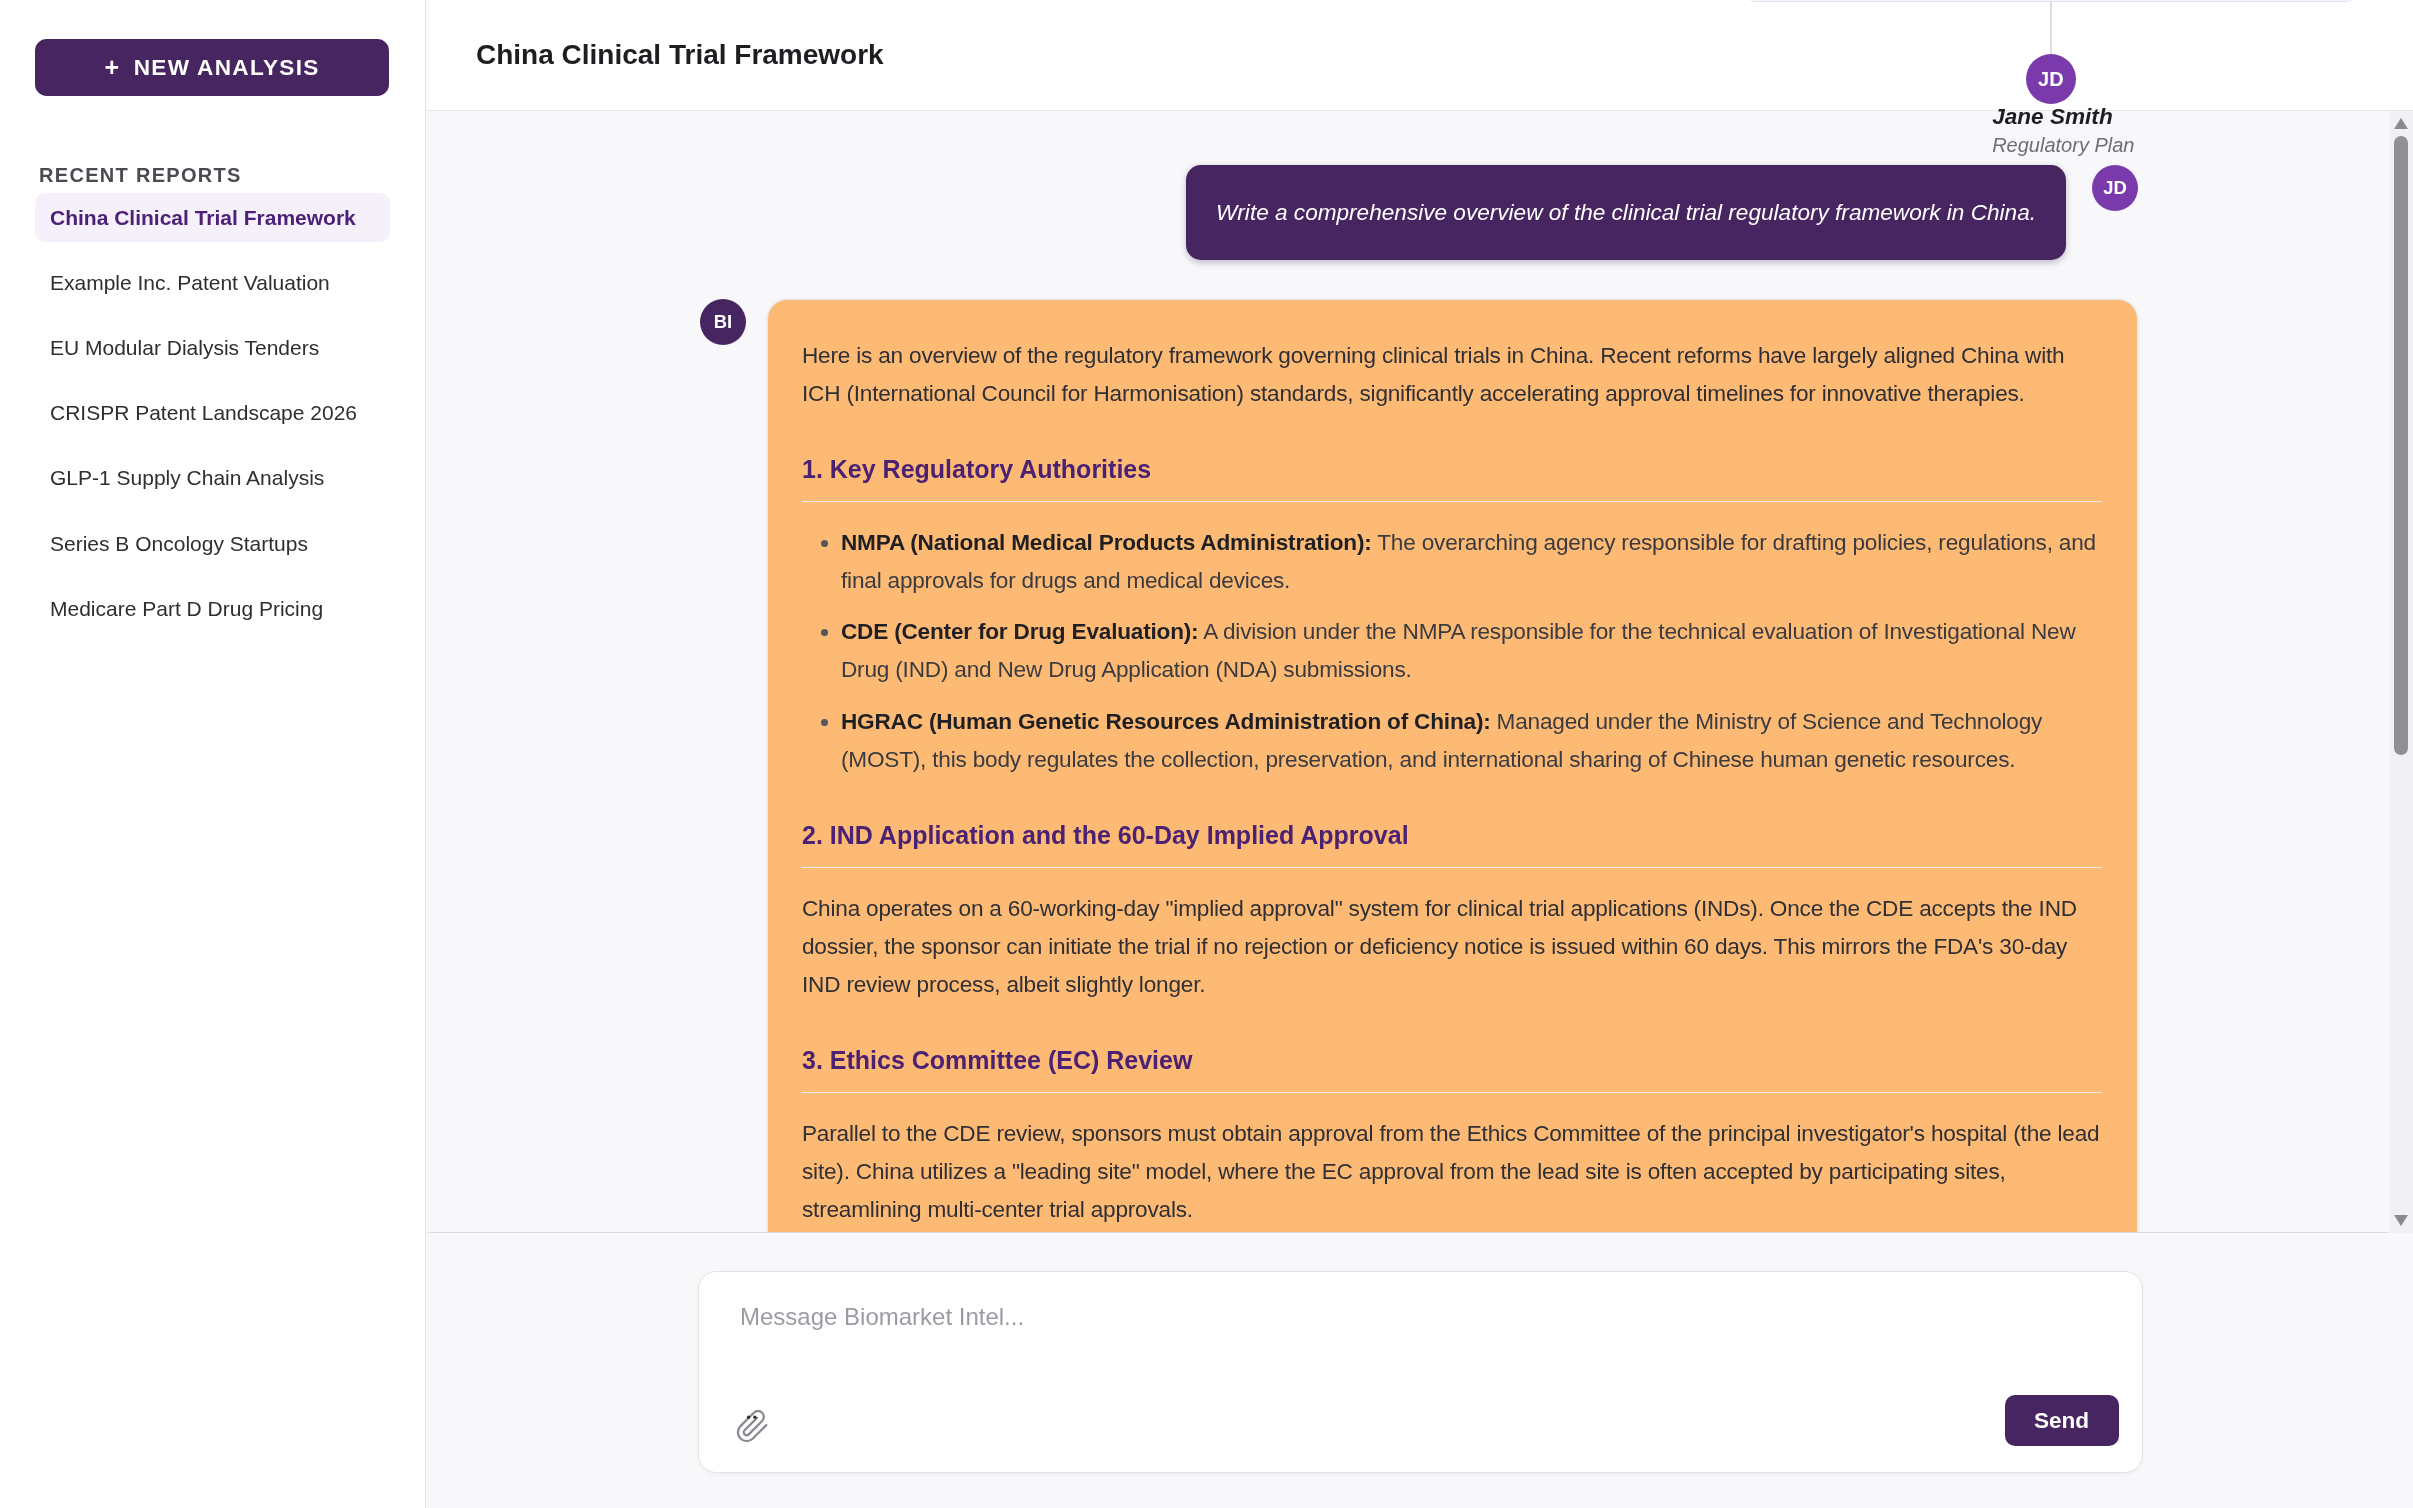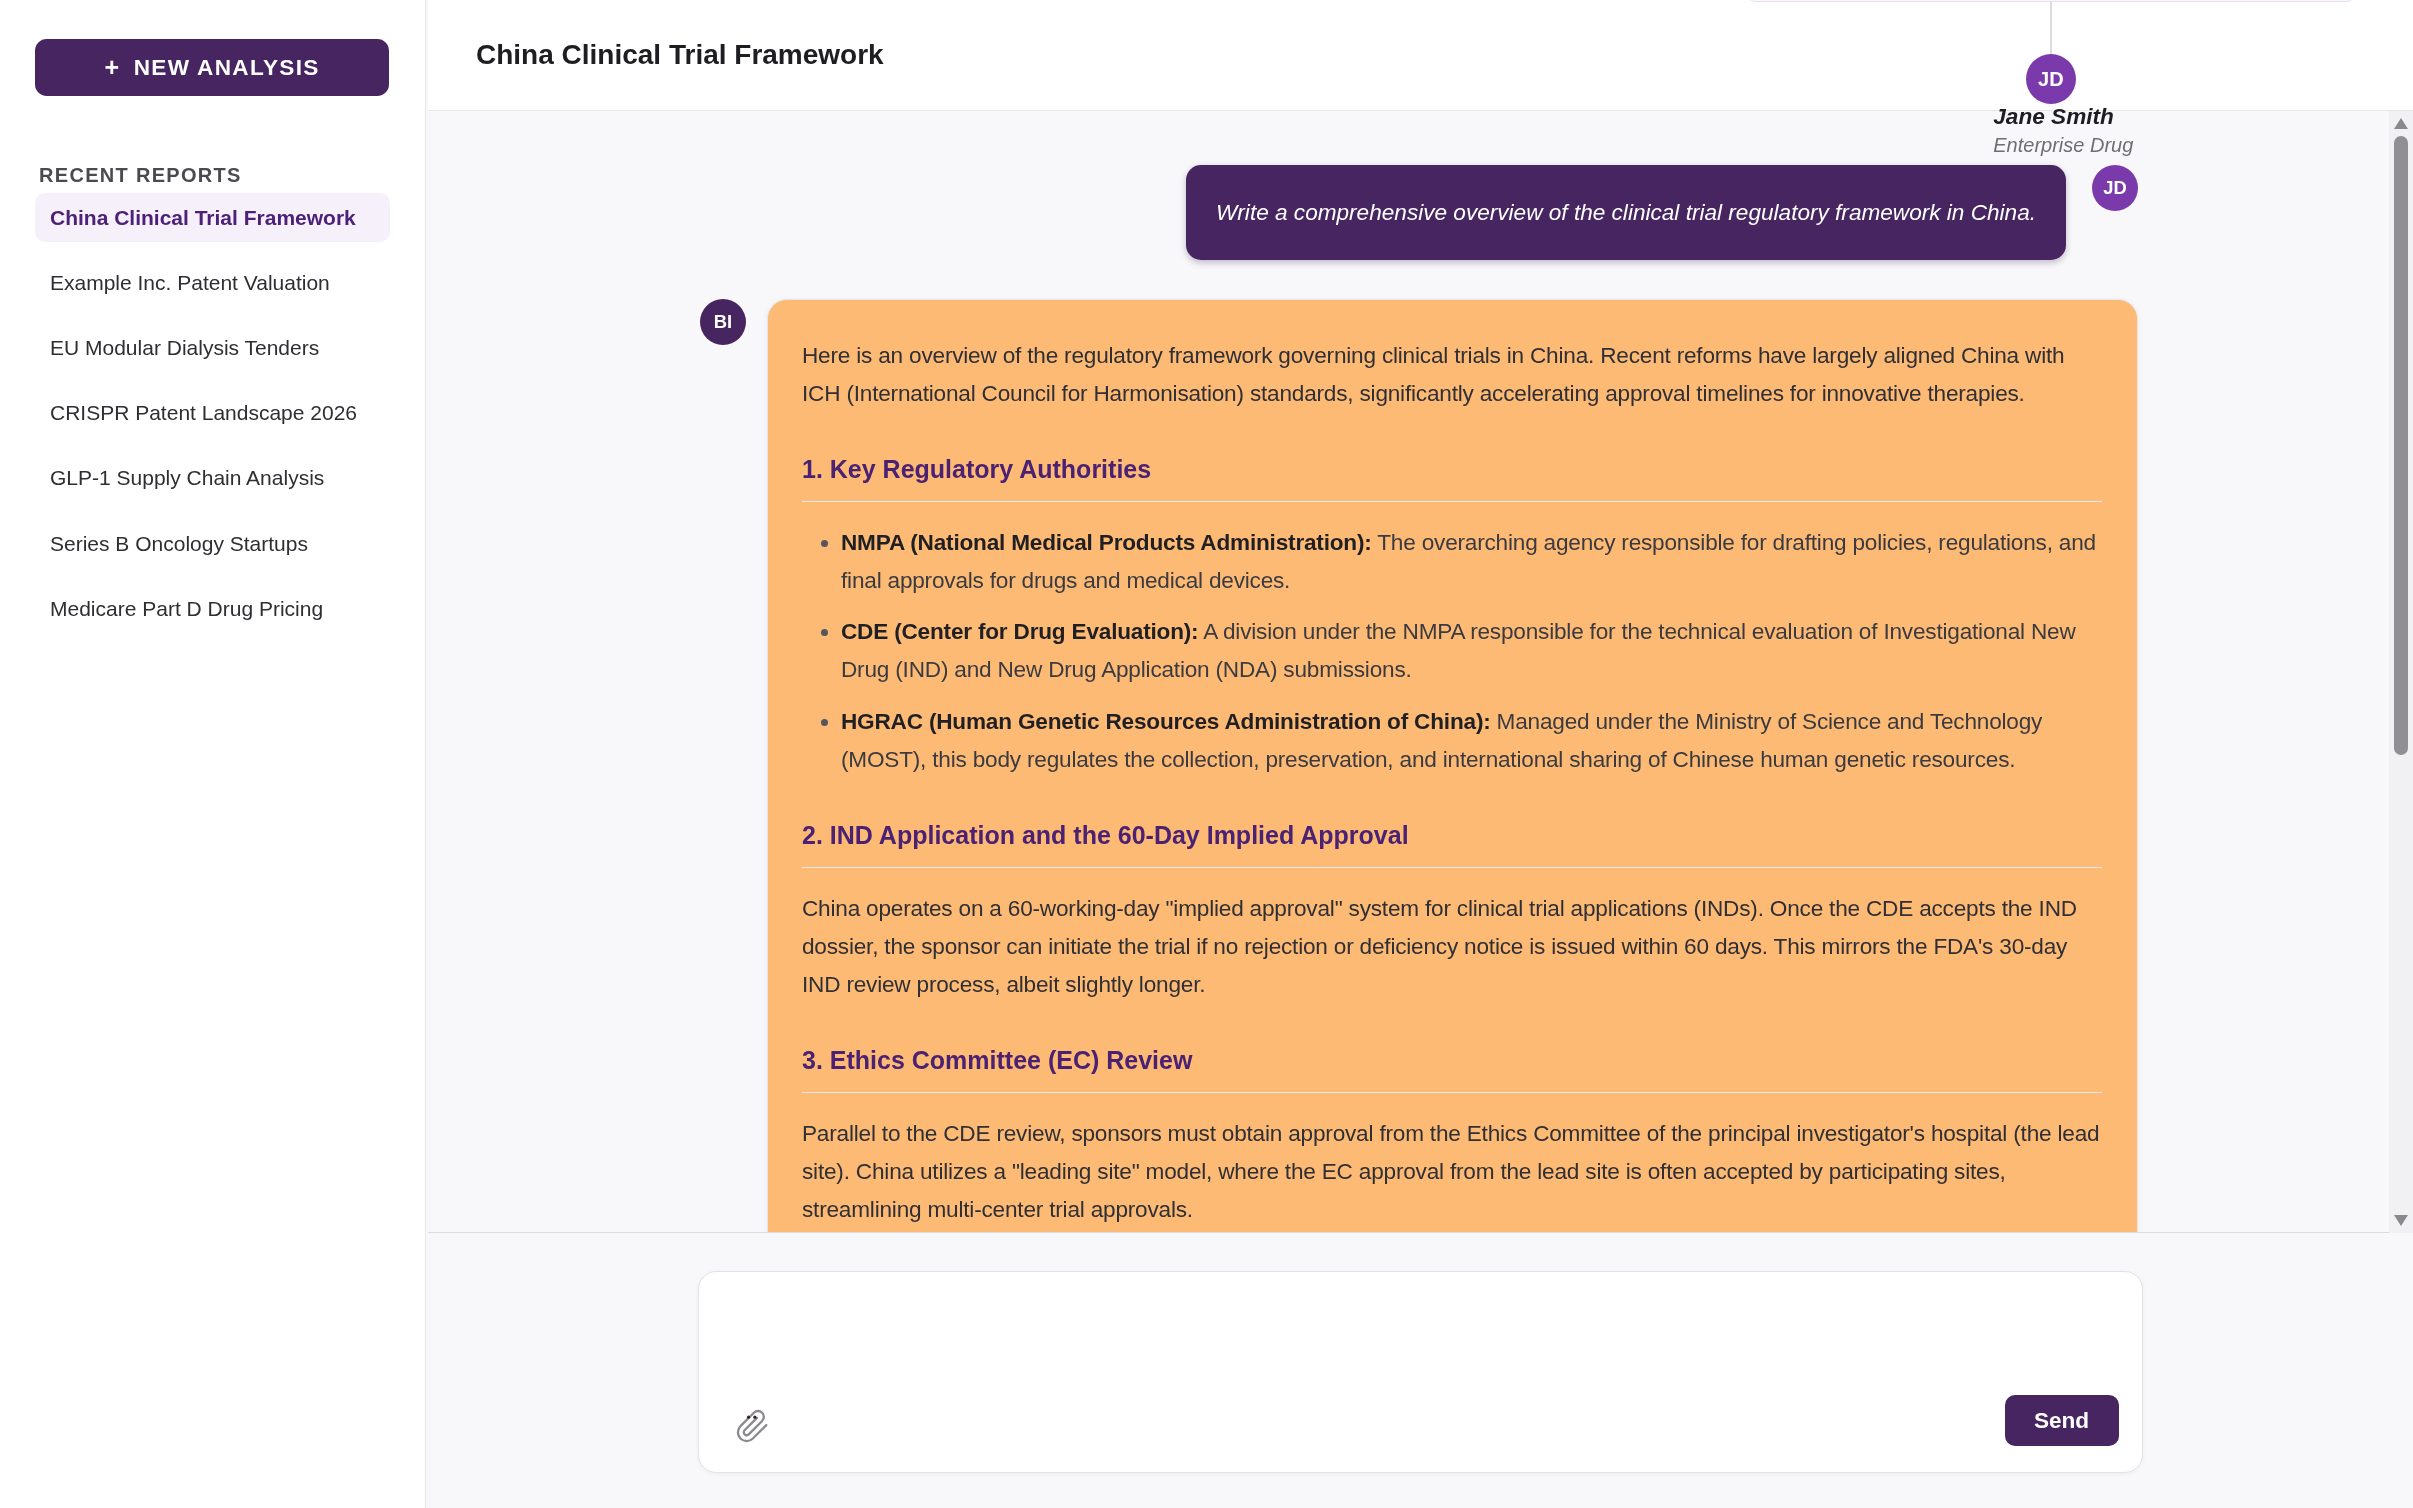--- a/index.html
+++ b/index.html
@@ -100,21 +100,21 @@
 </div>
 
 <div class="header">
   <div class="header-title">China Clinical Trial Framework</div>
   <div class="header-right">
     <div class="badge">Data Sources: NMPA, CDE, MOST Regulatory Guidelines</div>
     <div class="header-divider"></div>
     <div class="avatar header-av">JD</div>
     <div class="user-info">
       <div class="user-name">Jane Smith</div>
-      <div class="user-plan">Enterprise Drug</div>
+      <div class="user-plan">Regulatory Plan</div>
     </div>
   </div>
 </div>
 
 <div class="chat-area">
   <div class="chat-col">
 
     <div class="user-row">
       <div class="user-bubble">Write a comprehensive overview of the clinical trial regulatory framework in China.</div>
       <div class="avatar msg-avatar user-av">JD</div>
@@ -144,20 +144,21 @@
 </div>
 
 <div class="scroll-track">
   <div class="scroll-arrow up"></div>
   <div class="scroll-thumb"></div>
   <div class="scroll-arrow down"></div>
 </div>
 
 <div class="composer-section">
   <div class="composer-card">
+    <textarea class="composer-input" placeholder="Message Biomarket Intel..." style=""></textarea>
     <button class="attach-btn">
       <span>
         <svg width="35" height="39" viewBox="0 0 24 24" fill="none">
           <path d="M21.44 11.05l-9.19 9.19a6 6 0 0 1-8.49-8.49l9.19-9.19a4 4 0 0 1 5.66 5.66l-9.2 9.19a2 2 0 0 1-2.83-2.83l8.49-8.48" stroke="#8a8a90" stroke-width="1.6" stroke-linecap="round" stroke-linejoin="round"></path>
           <circle cx="9.3" cy="5.6" r="1.1" fill="#3a2026"></circle>
           <circle cx="13.6" cy="5.6" r="1.1" fill="#3a2026"></circle>
         </svg>
       </span>
     </button>
     <button class="send-btn">Send</button>

